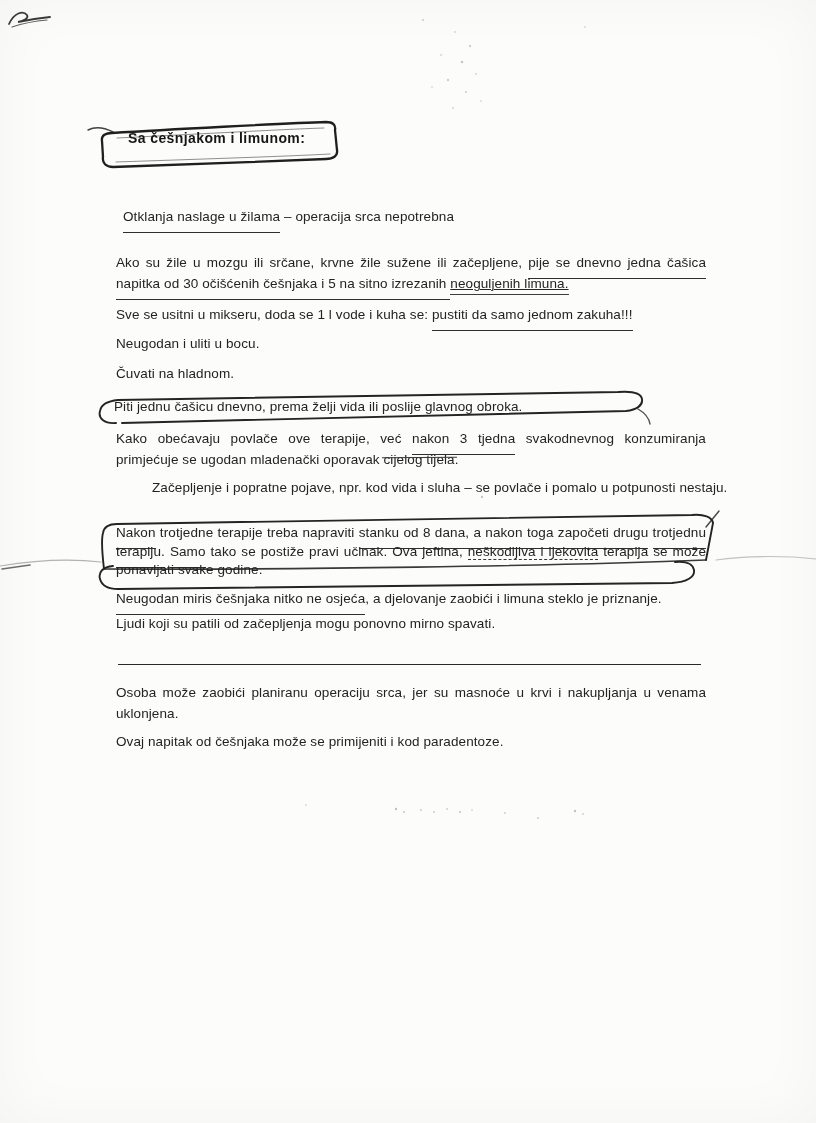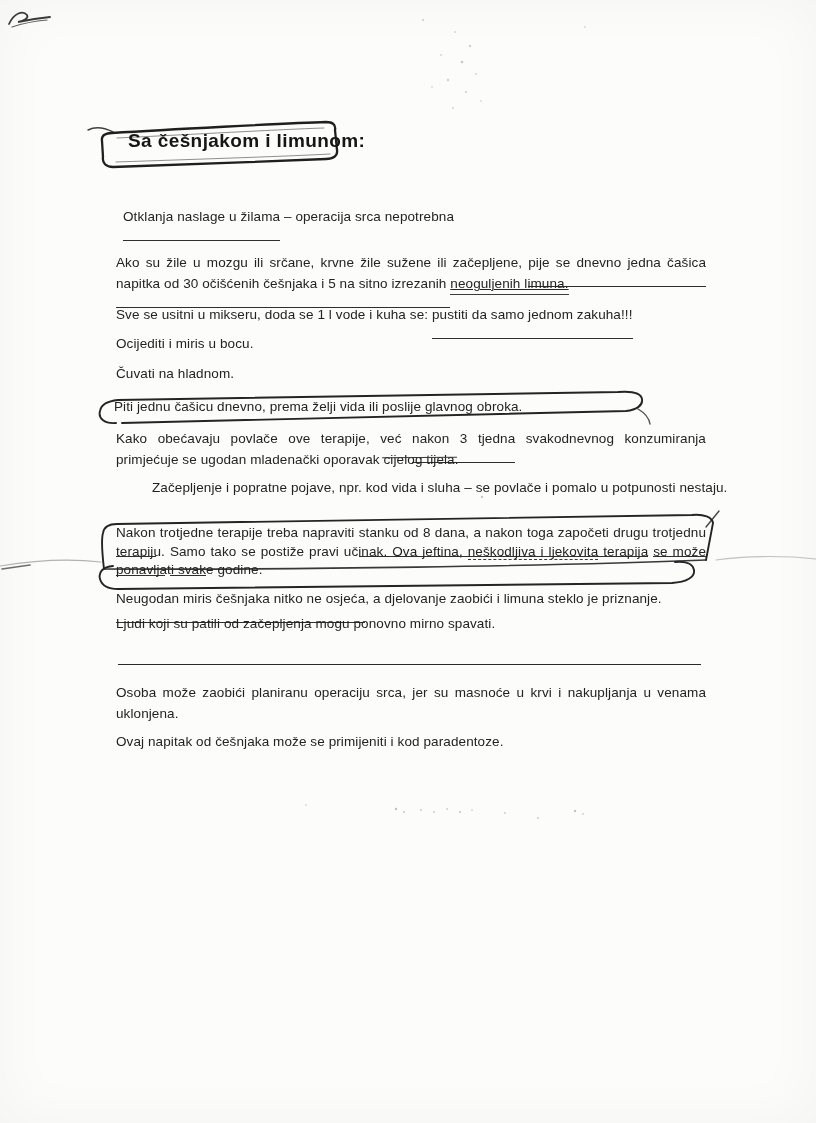--- a/index.html
+++ b/index.html
@@ -16,25 +16,25 @@
     position:absolute;
     font-size:13.5px;
     line-height:21px;
     letter-spacing:0.1px;
     color:#232323;
   }
   .just{text-align:justify;}
   .doc-title{
     position:absolute;
     left:128px;top:130px;
-    font-size:19px;font-weight:700;
+    font-size:14px;font-weight:700;
     letter-spacing:0.4px;color:#161616;
   }
   
-  .seg-u{border-bottom:1.4px solid #2e2e2e;padding-bottom:16px;}
+  .seg-u{border-bottom:1.4px solid #2e2e2e;padding-bottom:8px;}
   .seg-uu{text-decoration:underline;text-decoration-thickness:1.1px;border-bottom:1px solid #3c3c3c;padding-bottom:2.5px;}
   .seg-ud{border-bottom:1.4px dashed #383838;padding-bottom:0.5px;}
   .seg-strike{position:relative;}
   .seg-strike::after{
     content:'';position:absolute;left:-2px;right:-2px;top:36%;
     border-top:1.3px solid #3a3a3a;transform:rotate(-0.5deg);
   }
   svg.overlay{position:absolute;left:0;top:0;pointer-events:none;}
   .divider{
     position:absolute;left:118px;top:664px;width:583px;height:0;
@@ -108,21 +108,21 @@
   </svg>
 
   <div class="doc-title">Sa češnjakom i limunom:</div>
 
   <div class="txt" style="left:123px;top:206px;width:480px;"><span class="seg-u">Otklanja naslage u žilama</span><span> – operacija srca nepotrebna</span></div>
 
   <div class="txt just" style="left:116px;top:252px;width:590px;"><span>Ako su žile u mozgu ili srčane, krvne žile sužene ili začepljene, </span><span class="seg-u">pije se dnevno jedna čašica napitka od 30 očišćenih češnjaka i 5 na sitno izrezanih </span><span class="seg-uu">neoguljenih limuna.</span></div>
 
   <div class="txt" style="left:116px;top:304px;width:640px;"><span>Sve se usitni u mikseru, doda se 1 l vode i kuha se: </span><span class="seg-u">pustiti da samo jednom zakuha!!!</span></div>
 
-  <div class="txt" style="left:116px;top:333px;width:400px;">Ocijediti i miris u bocu.</div>
+  <div class="txt" style="left:116px;top:333px;width:400px;">Neugodan i uliti u bocu.</div>
 
   <div class="txt" style="left:116px;top:363px;width:400px;">Čuvati na hladnom.</div>
 
   <div class="txt" style="left:114px;top:396px;width:540px;">Piti jednu čašicu dnevno, prema želji vida ili poslije glavnog obroka.</div>
 
   <div class="txt just" style="left:116px;top:428px;width:590px;"><span>Kako obećavaju povlače ove terapije, već </span><span class="seg-u">nakon 3 tjedna</span><span> svakodnevnog konzumiranja primjećuje se ugodan mladenački oporavak </span><span class="seg-strike">cijelog tijela</span><span>.</span></div>
 
   <div class="txt just" style="left:116px;top:477px;width:590px;margin-left:36px;">Začepljenje i popratne pojave, npr. kod vida i sluha – se povlače i pomalo u potpunosti nestaju.</div>
 
   <div class="txt just" style="left:116px;top:524px;width:590px;line-height:18.5px;"><span class="seg-u">Nakon</span><span> trotjedne terapije treba napraviti </span><span class="seg-u">stanku od 8 dana, a nakon toga započeti drugu</span><span> </span><span class="seg-u">trotjednu terapiju.</span><span> </span><span class="seg-u">Samo</span><span> tako se postiže pravi učinak. Ova jeftina, </span><span class="seg-ud">neškodljiva i ljekovita</span><span> terapija se može ponavljati svake godine.</span></div>

